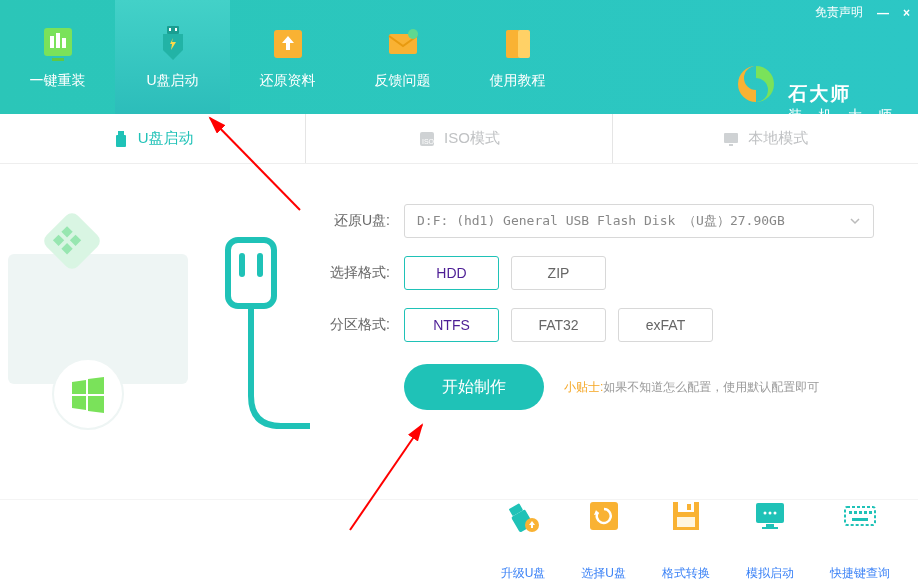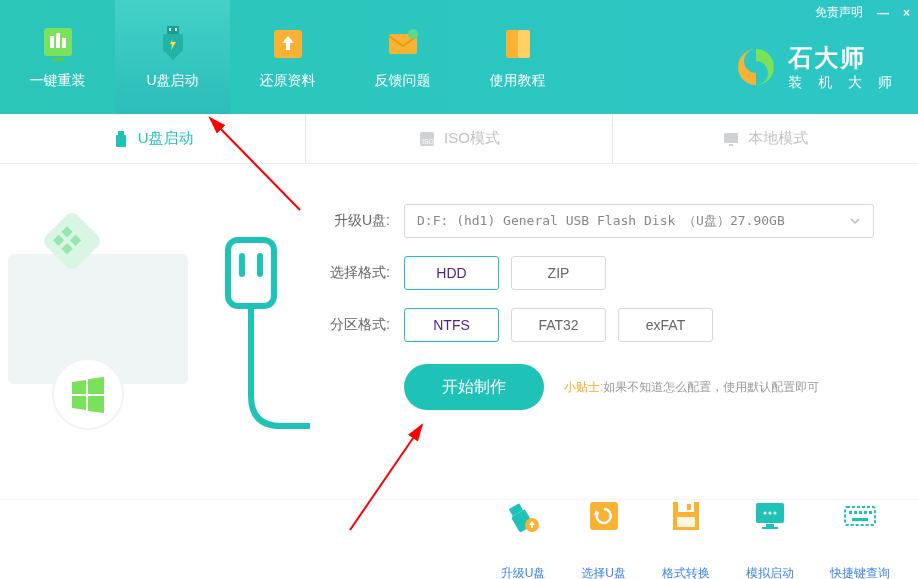--- a/index.html
+++ b/index.html
@@ -10,21 +10,21 @@
 .top-bar span { color: #fff; font-size: 12px; cursor: pointer; }
 .close-btn, .min-btn { color: #fff; font-weight: bold; cursor: pointer; }
 
 .nav-item { width: 115px; height: 114px; display: flex; flex-direction: column; align-items: center; justify-content: center; gap: 8px; cursor: pointer; position: relative; }
 .nav-item.active { background: linear-gradient(#43d1c8,#2cbdba); }
 .nav-label { color: #fff; font-size: 14px; }
 .nav-icon { width: 40px; height: 40px; display: flex; align-items: center; justify-content: center; }
 
 .brand { position: absolute; right: 20px; top: 42px; display: flex; align-items: center; gap: 10px; }
 .brand-text { color: #fff; }
-.brand-title { font-size: 24px; font-weight: bold; letter-spacing: 2px; }
+.brand-title { font-size: 19px; font-weight: bold; letter-spacing: 2px; margin-top: 39px; }
 .brand-sub { font-size: 14px; letter-spacing: 6px; }
 
 .tabs { height: 50px; display: flex; border-bottom: 1px solid #eee; }
 .tab { flex: 1; display: flex; align-items: center; justify-content: center; gap: 8px; cursor: pointer; color: #c0c2c4; font-size: 15px; }
 .tab:first-child { max-width: 310px; }
 .tab.active { color: #1fc2b7; }
 .tab-divider { width: 1px; background: #e5e5e5; }
 
 .main { display: flex; height: calc(579px - 114px - 50px - 80px); }
 .left-deco { width: 310px; position: relative; }
@@ -171,21 +171,21 @@
 
       <rect x="228" y="76" width="46" height="66" rx="10" fill="none" stroke="#1fc2b7" stroke-width="6"></rect>
       <line x1="242" y1="92" x2="242" y2="110" stroke="#1fc2b7" stroke-width="6" stroke-linecap="round"></line>
       <line x1="260" y1="92" x2="260" y2="110" stroke="#1fc2b7" stroke-width="6" stroke-linecap="round"></line>
       <path d="M251 142 v90 q0 30 30 30 h40" class="usb-path" stroke-width="6" stroke-linecap="round"></path>
     </svg>
   </div>
 
   <div class="form-area">
     <div class="form-row">
-      <div class="form-label">升级U盘:</div>
+      <div class="form-label">还原U盘:</div>
       <div class="select-box">
         <span class="select-text">D:F: (hd1) General USB Flash Disk （U盘）27.90GB</span>
         <svg width="12" height="12">
             <path d="M2 4 l4 4 l4 -4" stroke="#bbb" stroke-width="1.5" fill="none"></path>
           </svg>
       </div>
     </div>
 
     <div class="form-row">
       <div class="form-label">选择格式:</div>

